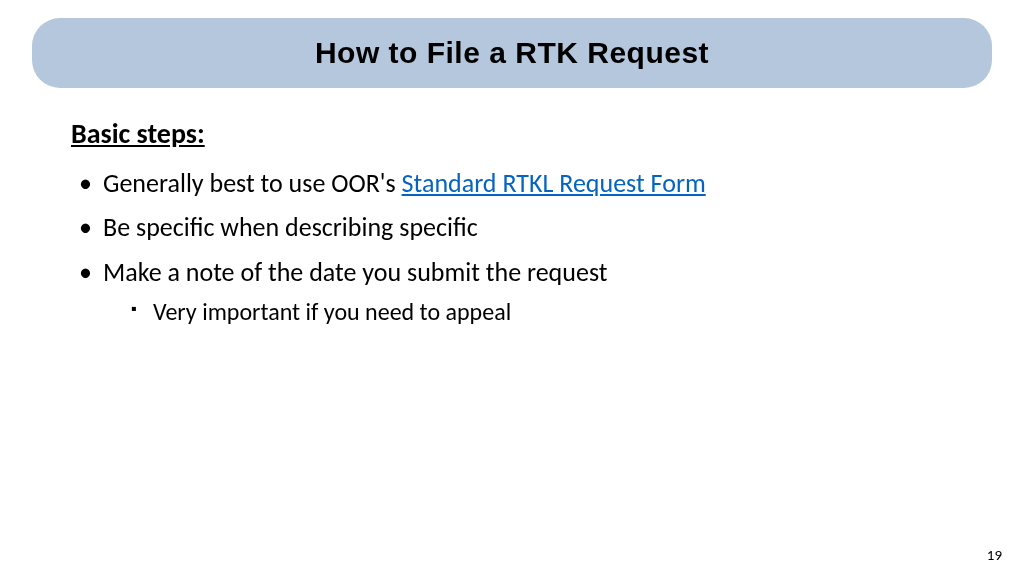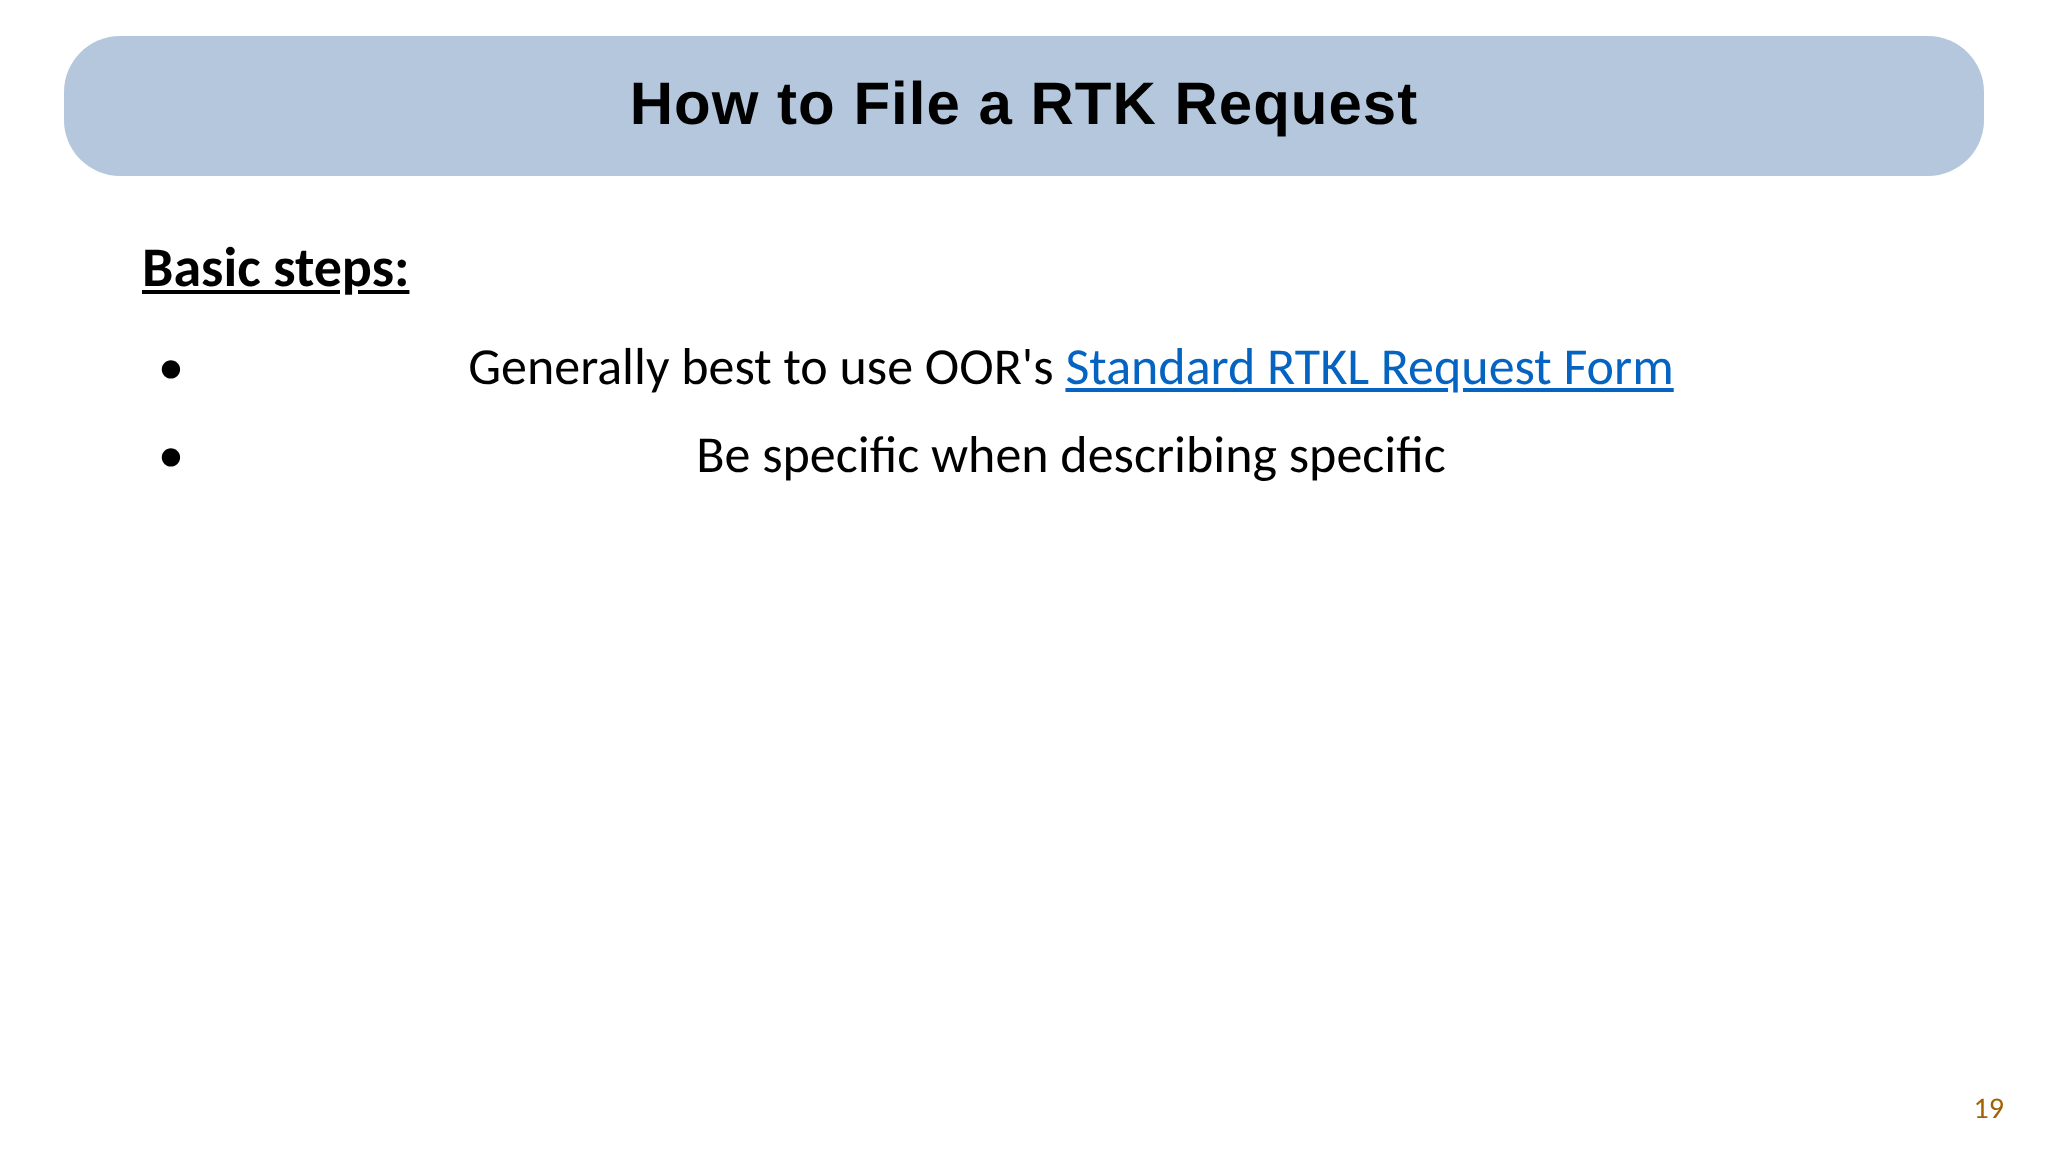--- a/index.html
+++ b/index.html
@@ -39,21 +39,20 @@
       list-style: none;
       padding-left: 8px;
     }
     ul.bullets > li {
       font-size: 26px;
       color: #000000;
       line-height: 1.55;
       padding-left: 24px;
       position: relative;
       margin-bottom: 4px;
-      text-align: center;
     }
     ul.bullets > li::before {
       content: "•";
       position: absolute;
       left: 0;
       top: 0;
       font-size: 26px;
     }
     ul.sub {
       list-style: none;
@@ -77,33 +76,39 @@
     }
     .link {
       color: #0563c1;
       text-decoration: underline;
     }
     .page-number {
       position: absolute;
       bottom: 12px;
       right: 22px;
       font-size: 15px;
-      color: #a16207;
+      color: #000000;
     }
   </style>
 </head>
 <body>
 
 <div class="title-bar">
   <div class="title-text">How to File a RTK Request</div>
 </div>
 
 <div class="content">
   <div class="subheading">Basic steps:</div>
   <ul class="bullets">
     <li>
       <span>Generally best to use OOR's </span><a class="link">Standard RTKL Request Form</a>
     </li>
     <li>Be specific when describing specific</li>
+    <li>
+      <span>Make a note of the date you submit the request</span>
+      <ul class="sub">
+        <li>Very important if you need to appeal</li>
+      </ul>
+    </li>
   </ul>
 </div>
 
 <div class="page-number">19</div>
 
 </body></html>

